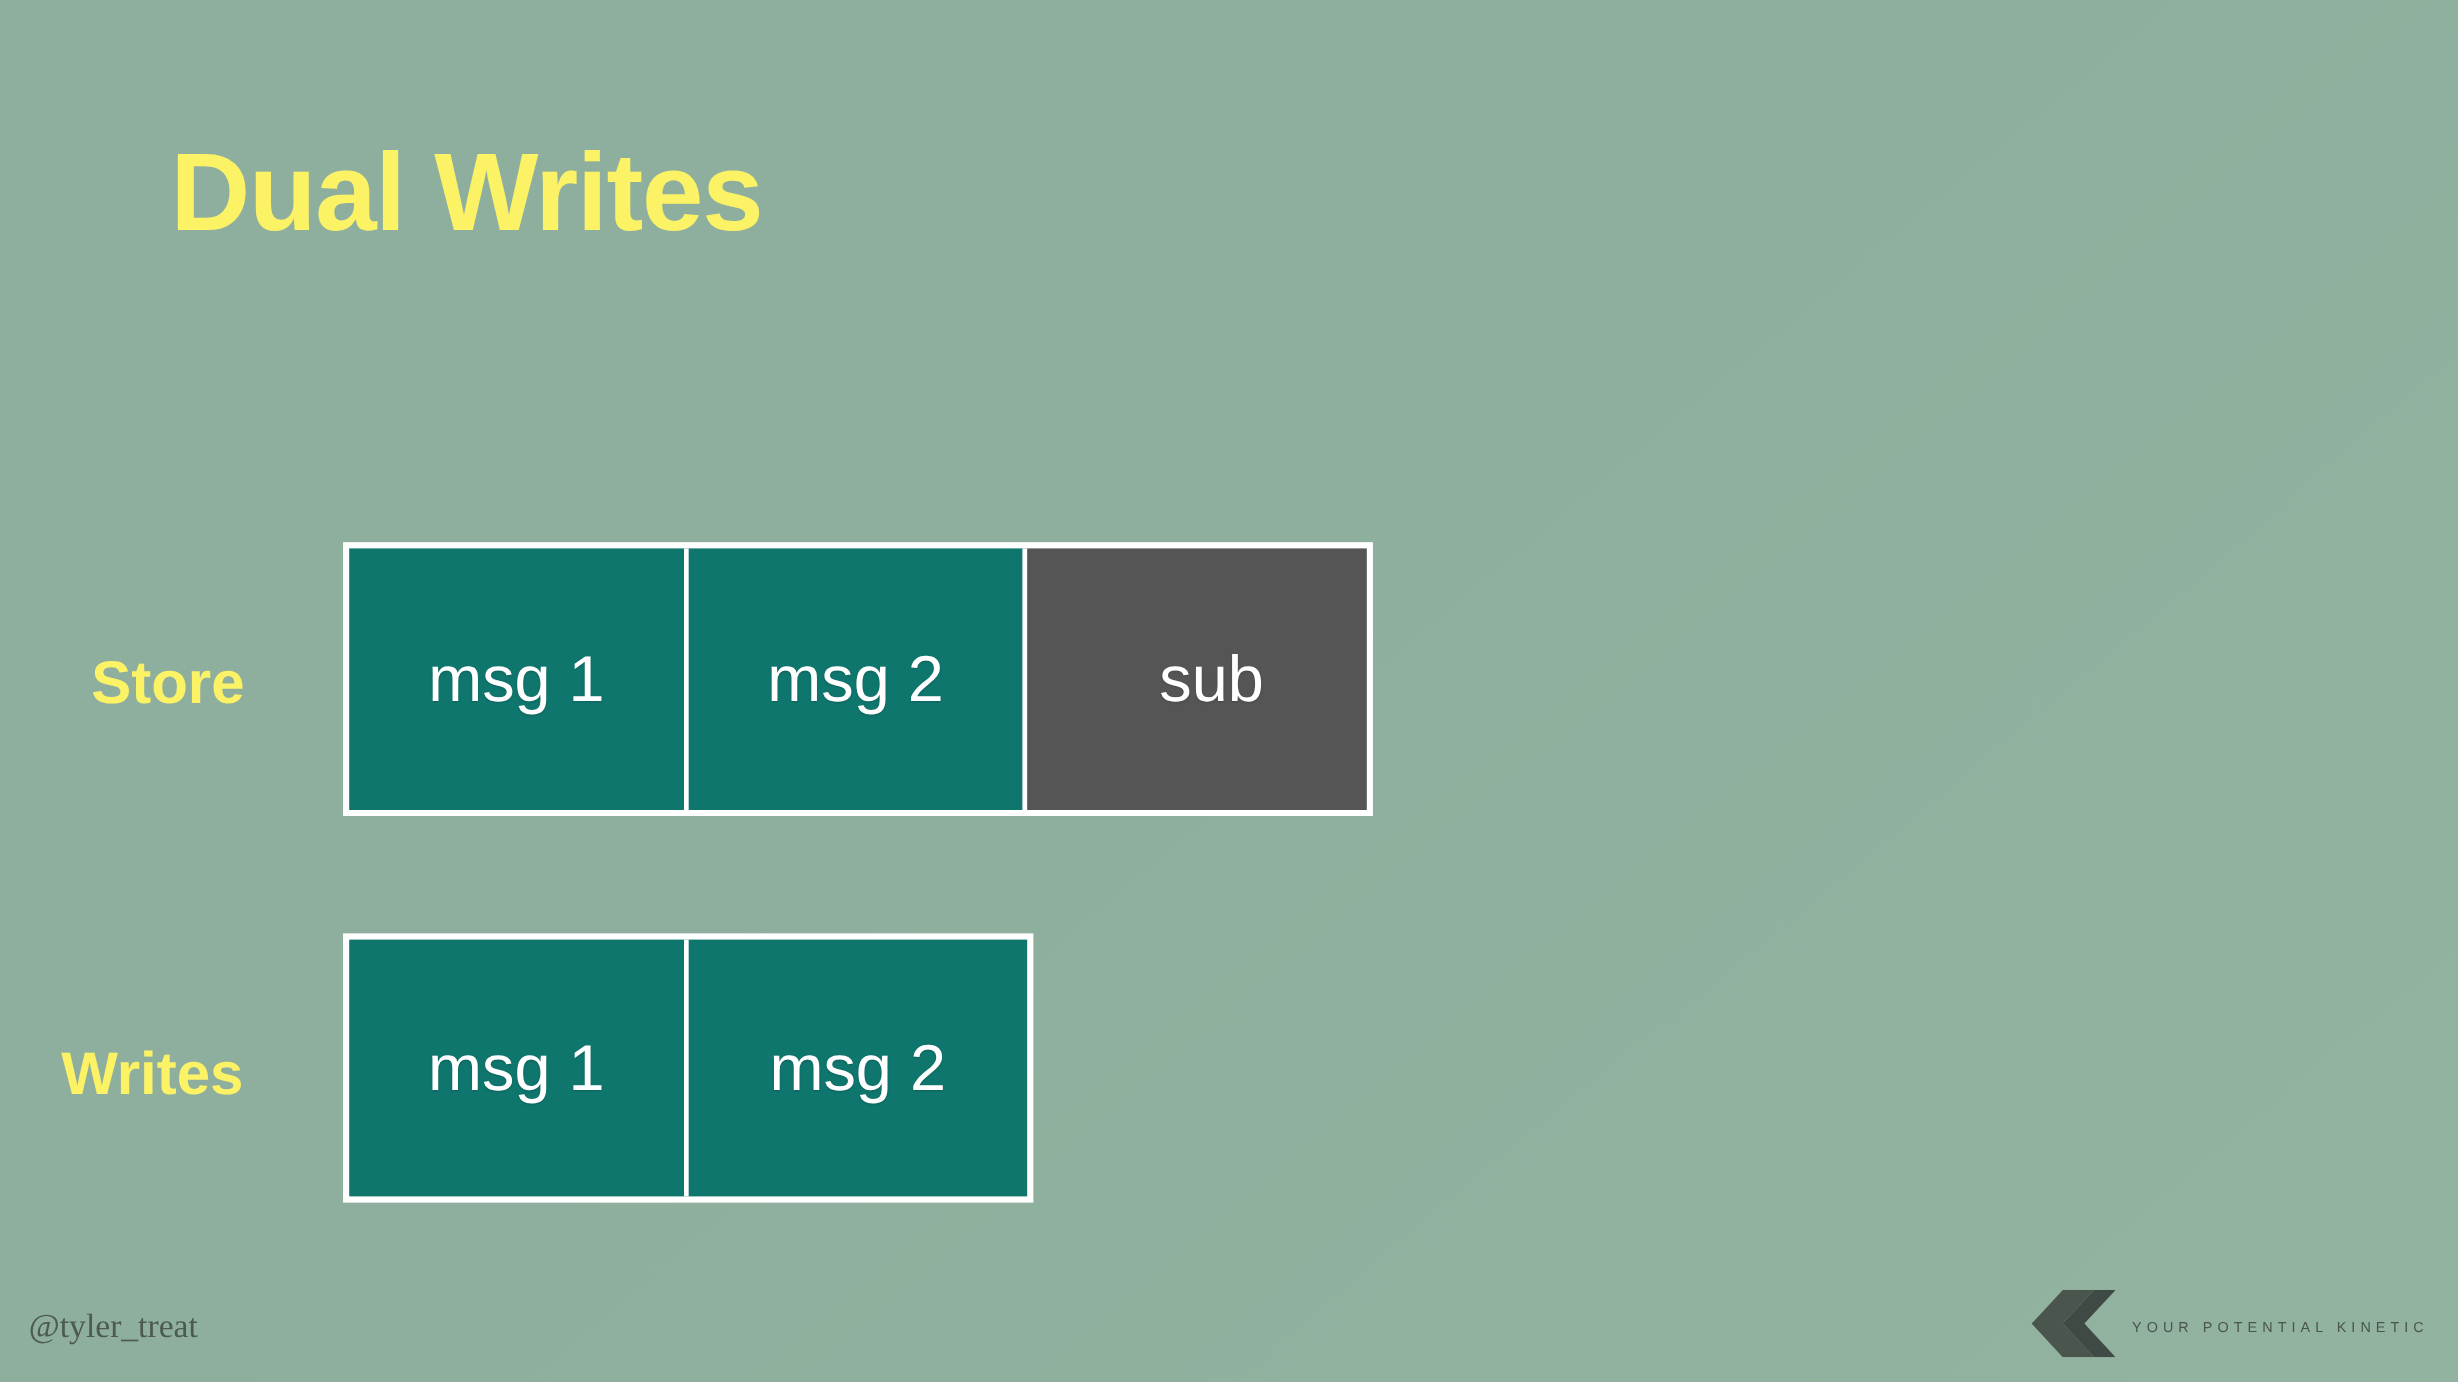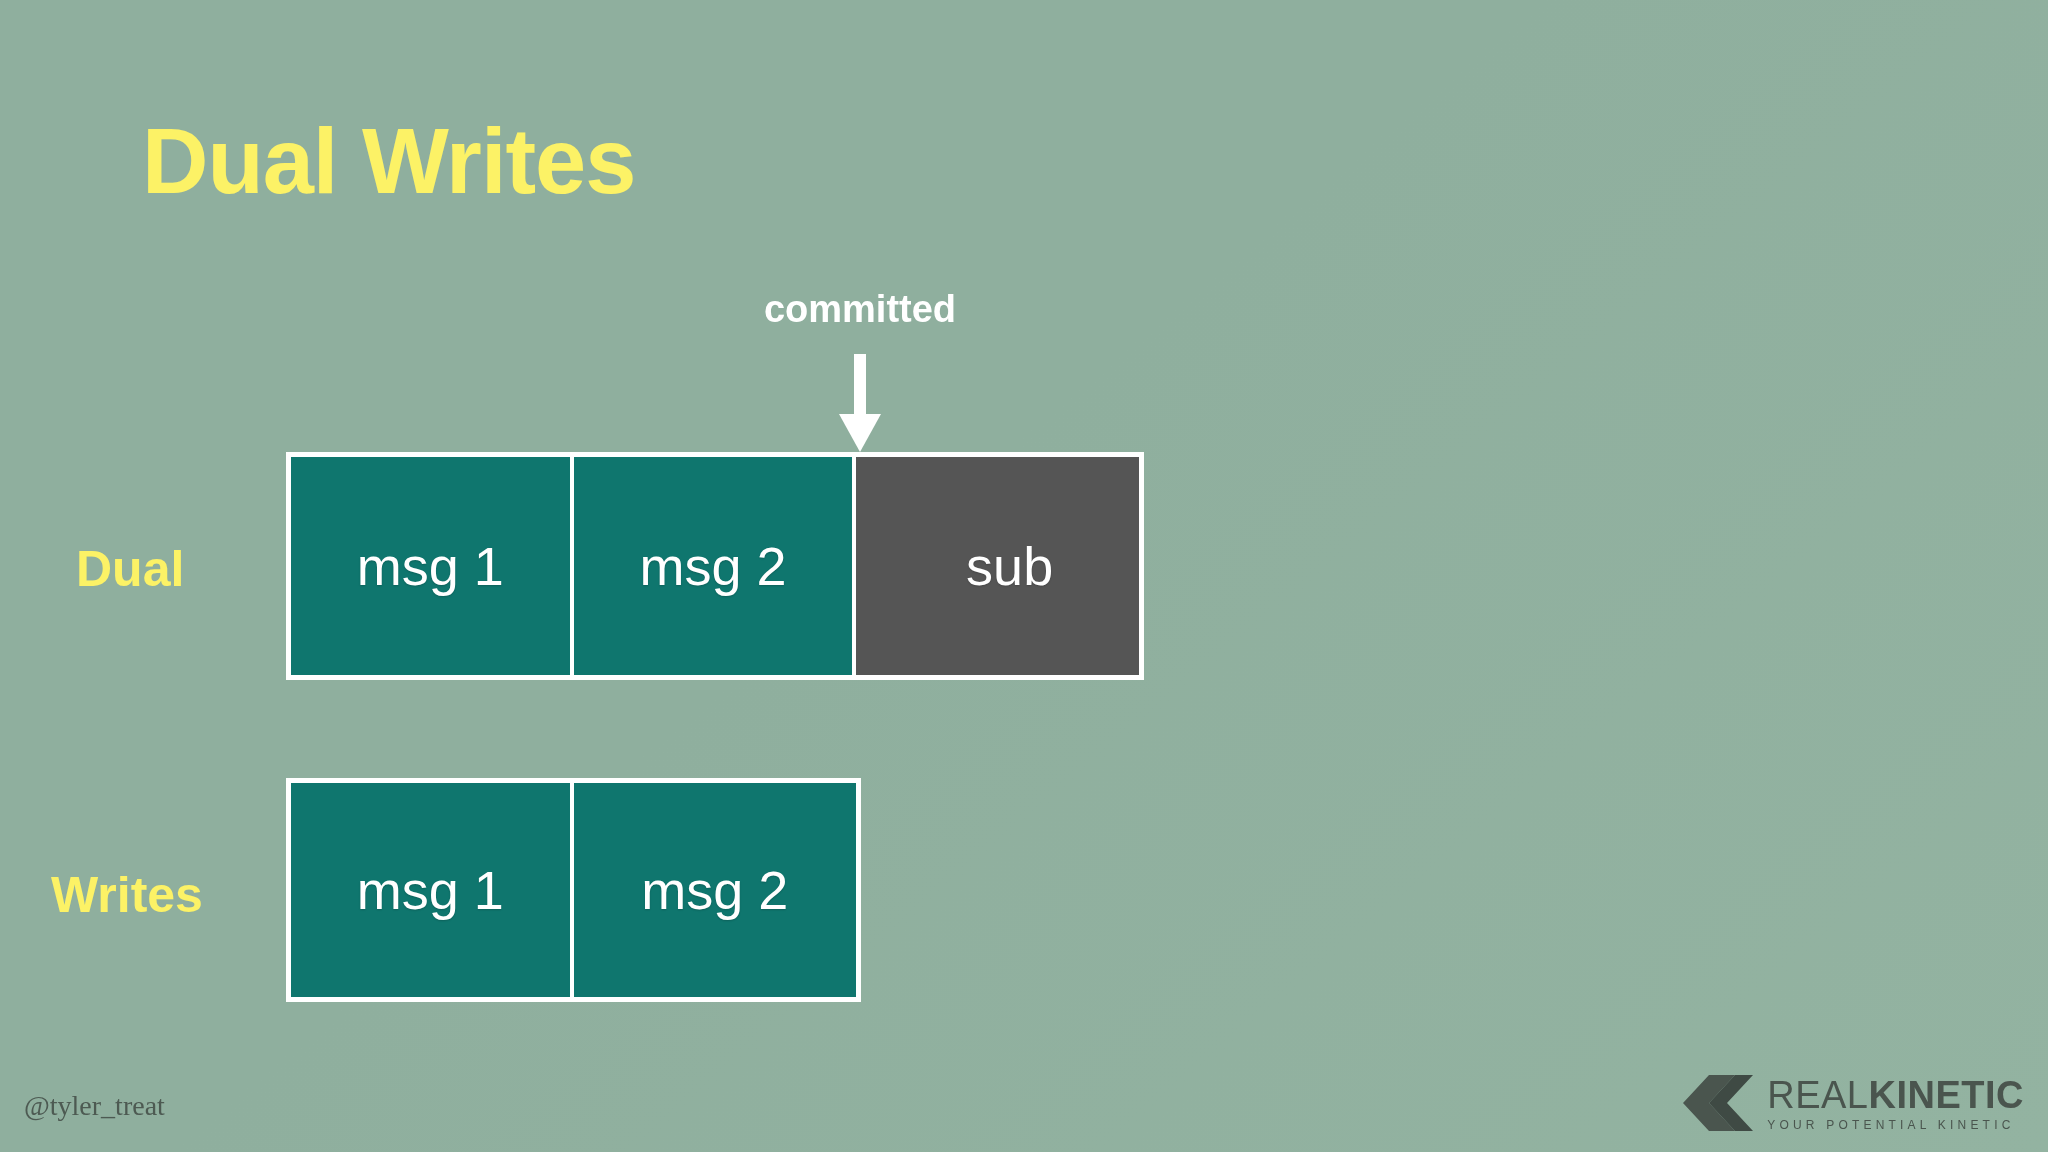--- a/index.html
+++ b/index.html
@@ -168,29 +168,22 @@
     white-space: nowrap;
   }
 </style>
 </head>
 <body>
 
 <div id="slide">
 
   <div id="slide-title">Dual Writes</div>
 
-  <div id="committed-group">
-    <div id="committed-label">committed</div>
-    <svg id="committed-arrow" viewBox="0 0 42 98">
-      <rect x="15" y="0" width="12" height="66" fill="#FFFFFF"></rect>
-      <polygon points="0,60 42,60 21,98" fill="#FFFFFF"></polygon>
-    </svg>
-  </div>
-
-  <div id="raft-label" class="row-label">Dual</div>
+
+  <div id="raft-label" class="row-label">Store</div>
 
   <div id="raft-row" class="log-row">
     <div class="log-cell">msg 1</div>
     <div class="log-cell">msg 2</div>
     <div class="log-cell uncommitted">sub</div>
   </div>
 
   <div id="store-label" class="row-label">Writes</div>
 
   <div id="store-row" class="log-row">
@@ -199,20 +192,17 @@
   </div>
 
   <div id="handle">@tyler_treat</div>
 
   <div id="logo">
     <svg id="logo-mark" viewBox="0 0 80 56">
       <polygon points="36,0 62,0 36,28 62,56 36,56 10,28" fill="#4A554E"></polygon>
       <polygon points="62,0 80,0 54,28 80,56 62,56 36,28" fill="#3F4A44"></polygon>
     </svg>
     <div id="logo-text">
-      <div id="logo-wordmark">
-        <span class="real">REAL</span><span class="kinetic">KINETIC</span>
-      </div>
       <div id="logo-tagline">YOUR POTENTIAL KINETIC</div>
     </div>
   </div>
 
 </div>
 
 </body></html>

